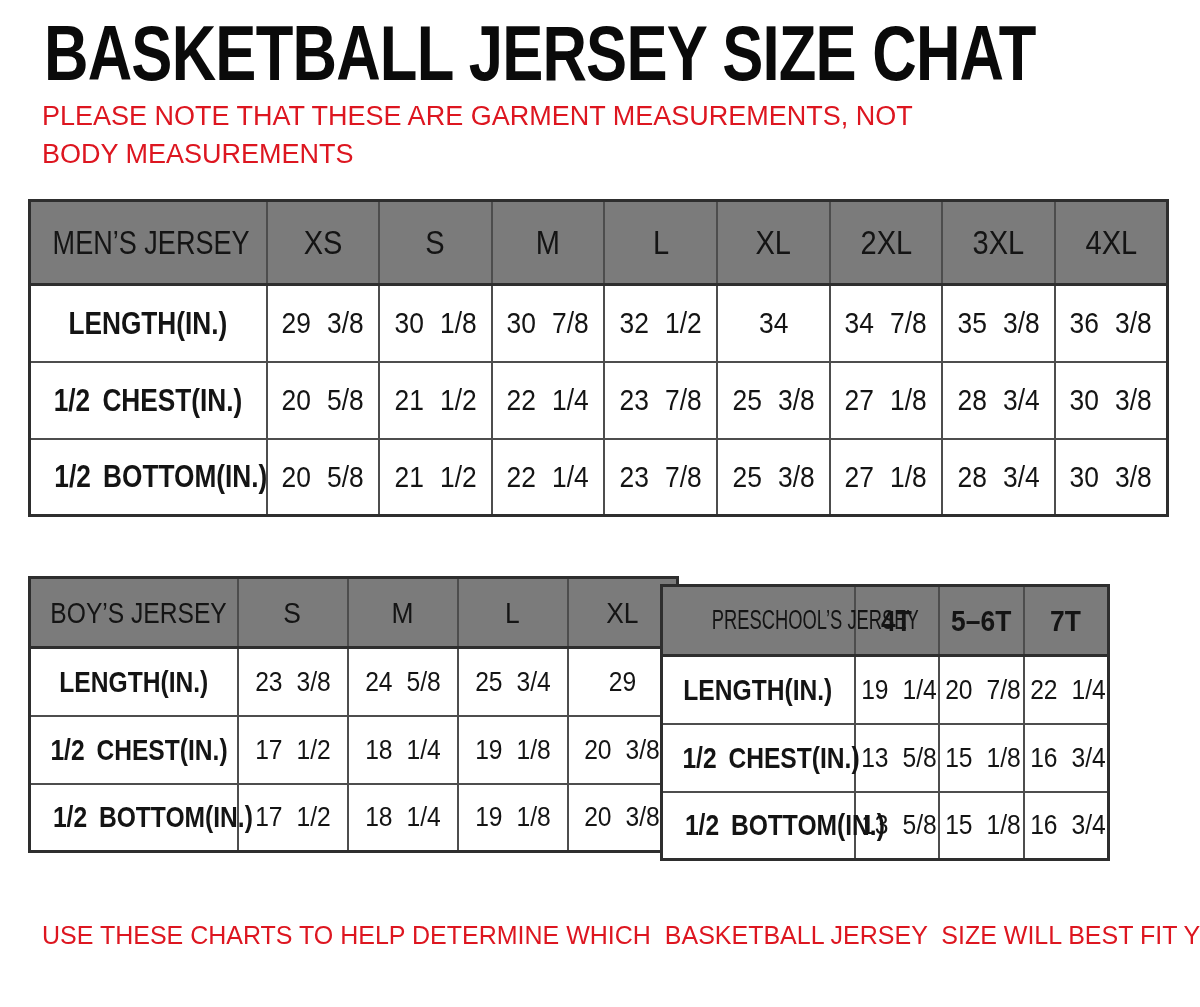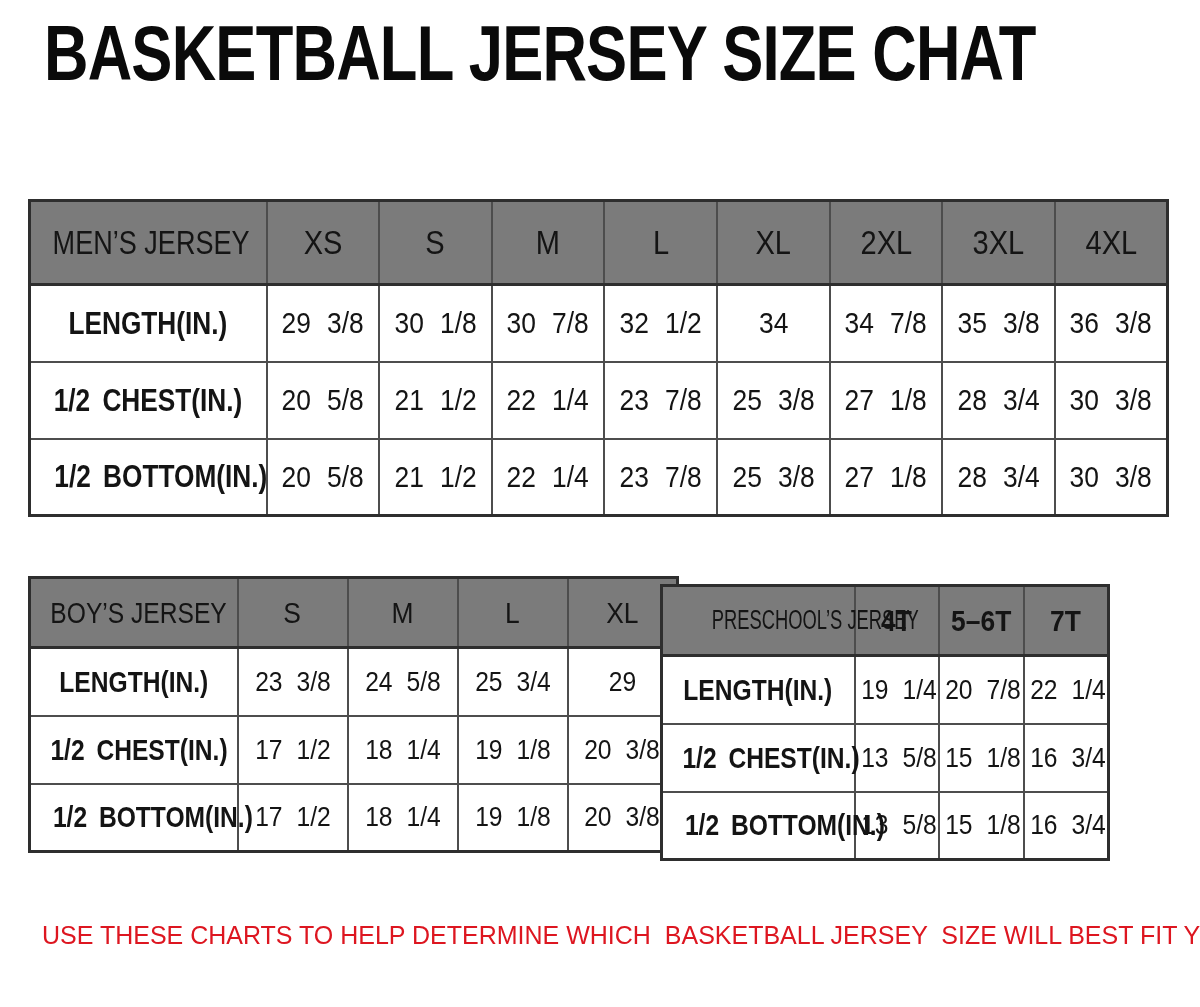--- a/index.html
+++ b/index.html
@@ -61,20 +61,21 @@
   .note-1 { top:879px; }
   .note-2 { top:921px; }
 </style>
 </head>
 <body>
 
 <div class="page">
 
   <h1 class="title">BASKETBALL JERSEY SIZE CHAT</h1>
 
+  <p class="subtitle">PLEASE NOTE THAT THESE ARE GARMENT MEASUREMENTS, NOT BODY MEASUREMENTS</p>
 
   <table class="tbl-mens">
     <colgroup>
         <col style="width:237px">
         <col>
         <col>
         <col>
         <col>
         <col>
         <col>

